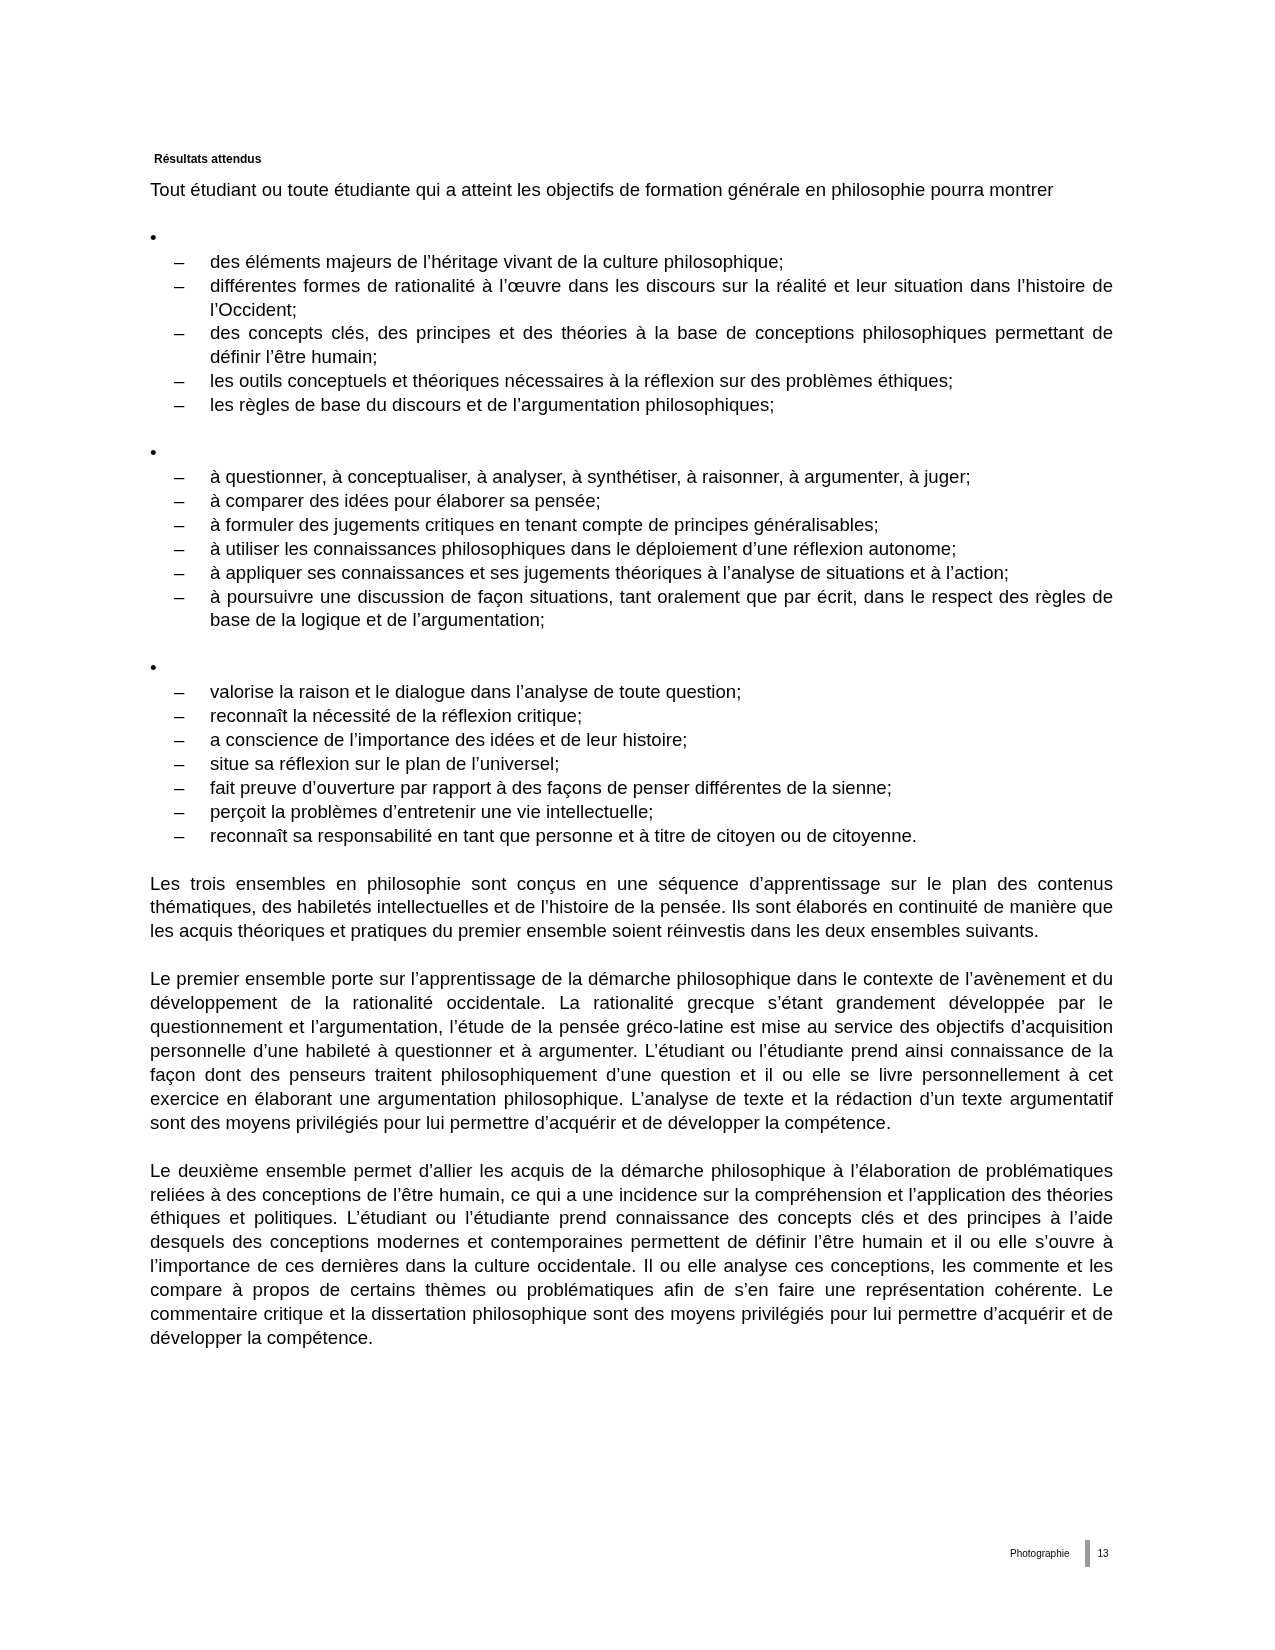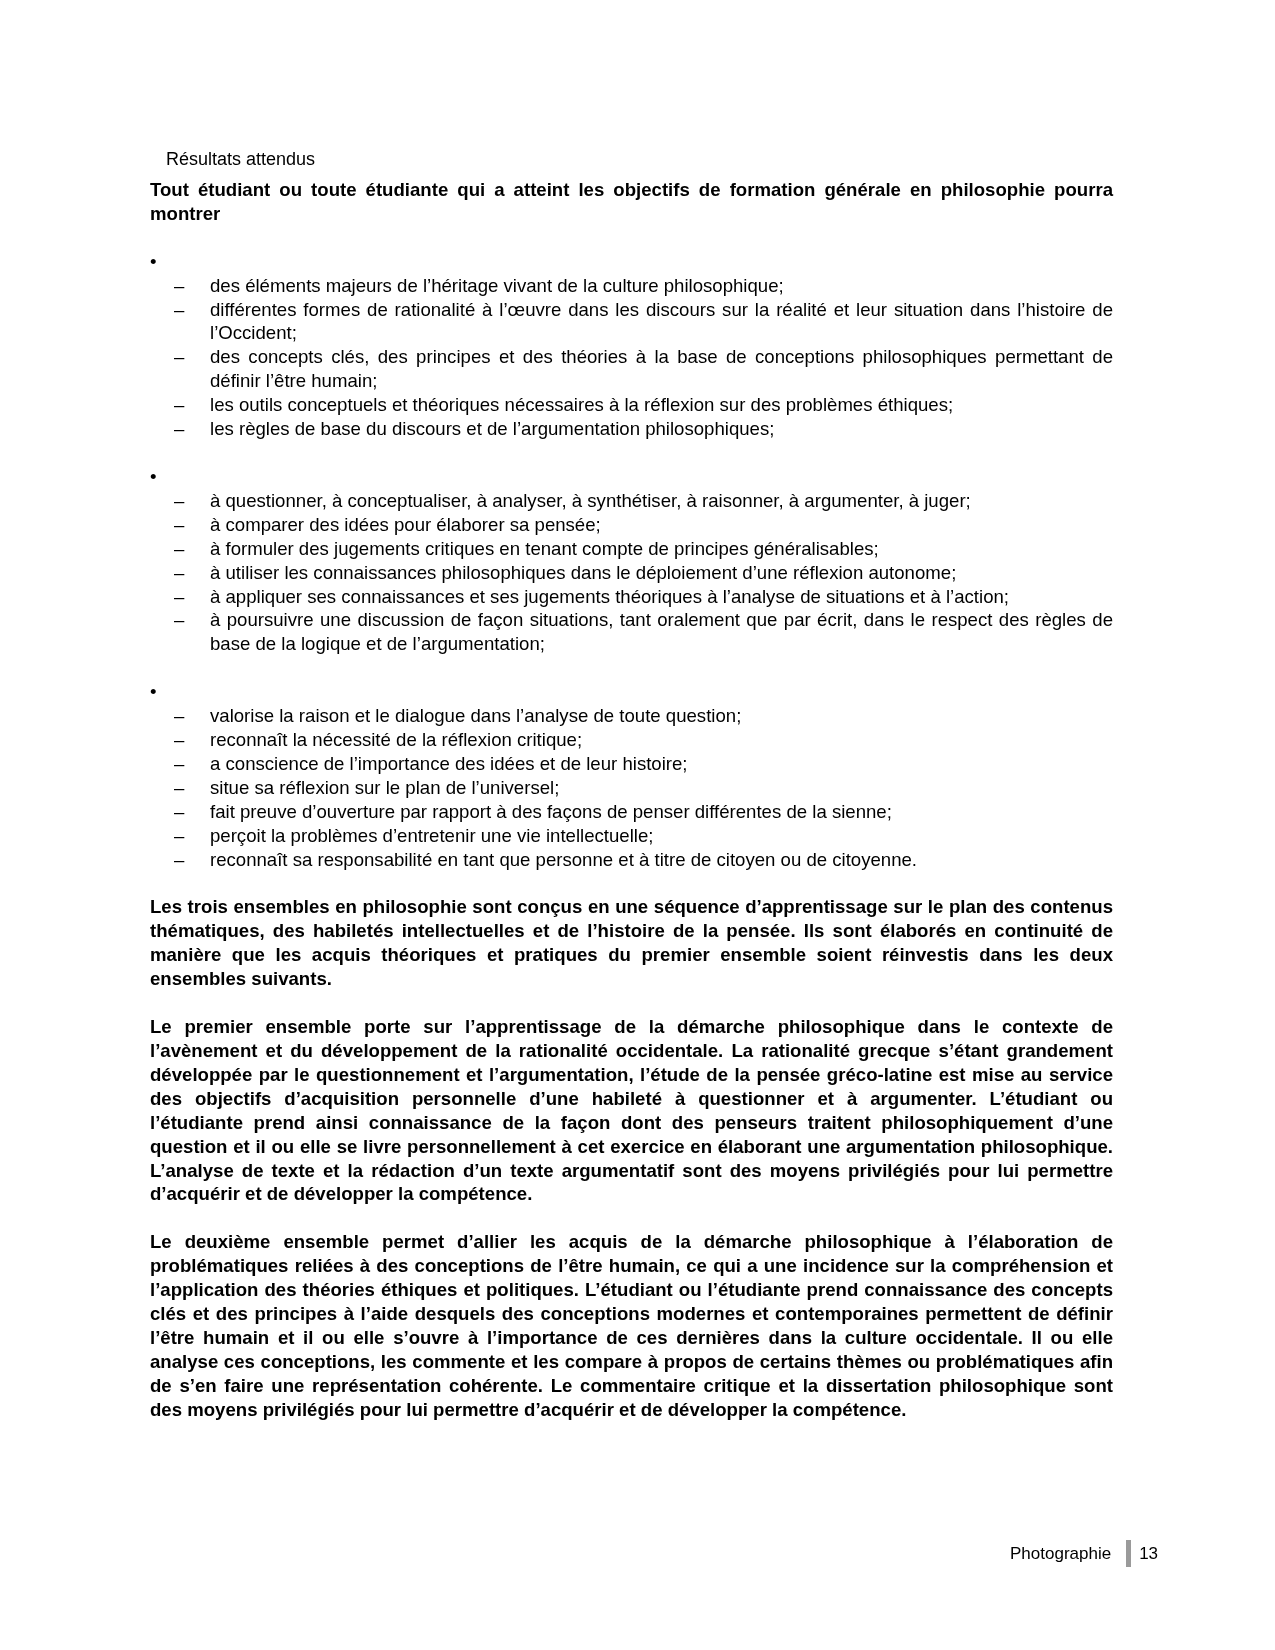--- a/index.html
+++ b/index.html
@@ -1,29 +1,29 @@
 <!DOCTYPE html>
 <html><head>
   <meta charset="utf-8">
   <style>
     html, body { margin: 0; padding: 0; background: #ffffff; }
     body { width: 1275px; height: 1650px; position: relative; overflow: hidden;
            font-family: "Liberation Sans", sans-serif; color: #000; }
     .page { position: absolute; left: 150px; top: 148px; width: 963px; font-size: 18.6px; line-height: 23.9px; }
-    h2 { font-size: 18px; font-weight: normal; margin: 0 0 6px 16px; line-height: 23.9px; }
-    p { margin: 0; text-align: justify; text-align-last: left; font-weight: bold; }
+    h2 { font-size: 12px; font-weight: bold; margin: 0 0 6px 4px; line-height: 23.9px; }
+    p { margin: 0; text-align: justify; text-align-last: left; }
     .gap { height: 24px; }
     .bullet-block { margin: 0; }
     .bullet { display: flex; }
     .bullet .dot { width: 22px; flex: none; }
     .sub { display: flex; padding-left: 24px; }
     .sub .dash { width: 36px; flex: none; }
     .sub .txt { flex: 1; text-align: justify; text-align-last: left; }
     .section2 { margin-top: 24px; }
-    .footer { position: absolute; top: 1540px; left: 1010px; font-size: 17px; display: flex; align-items: center; }
+    .footer { position: absolute; top: 1540px; left: 1010px; font-size: 10px; display: flex; align-items: center; }
     .footer .bar { width: 5px; height: 27px; background: #9a9a9a; margin: 0 8px 0 15px; }
   </style>
 </head>
 <body>
 
 <div class="page">
   <h2>Résultats attendus</h2>
   <p>Tout étudiant ou toute étudiante qui a atteint les objectifs de formation générale en philosophie pourra montrer</p>
   <div class="gap"></div>
 

